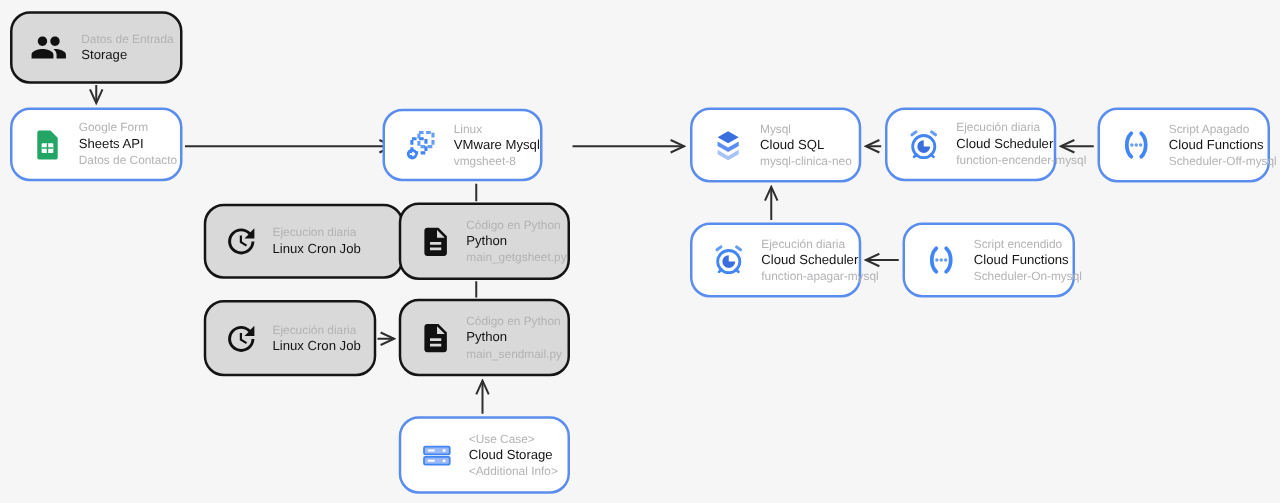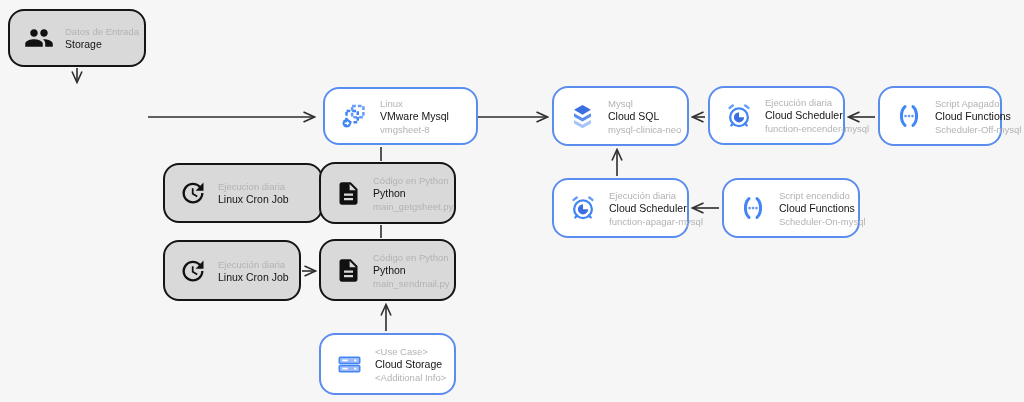--- a/index.html
+++ b/index.html
@@ -52,22 +52,37 @@
       <svg width="30" height="30" viewBox="0 0 24 24">
           <path fill="#111" d="M16 11c1.66 0 2.99-1.34 2.99-3S17.66 5 16 5c-1.66 0-3 1.34-3 3s1.34 3 3 3zm-8 0c1.66 0 2.99-1.34 2.99-3S9.66 5 8 5C6.34 5 5 6.34 5 8s1.34 3 3 3zm0 2c-2.33 0-7 1.17-7 3.5V19h14v-2.5c0-2.33-4.67-3.5-7-3.5zm8 0c-.29 0-.62.02-.97.05 1.16.84 1.97 1.97 1.97 3.45V19h6v-2.5c0-2.33-4.67-3.5-7-3.5z"></path>
         </svg>
     </span>
     <span class="labels">
       <span class="sub">Datos de Entrada</span>
       <span class="title">Storage</span>
     </span>
   </div>
 
-
-  <div class="node blue" style="left:323px;top:87px;width:155px;height:58px">
+  <div class="node blue" style="left:8px;top:86px;width:138px;height:59px">
+    <span class="icon">
+      <svg width="28" height="28" viewBox="0 0 24 24">
+        <path d="M6.5 2h7.5L19 7v13.5a1.5 1.5 0 0 1-1.5 1.5h-11A1.5 1.5 0 0 1 5 20.5v-17A1.5 1.5 0 0 1 6.5 2z" fill="#23a566"></path>
+        <rect x="8" y="10.8" width="8" height="6.6" rx="0.6" fill="#fff"></rect>
+        <line x1="8" y1="14.1" x2="16" y2="14.1" stroke="#23a566" stroke-width="1"></line>
+        <line x1="12" y1="10.8" x2="12" y2="17.4" stroke="#23a566" stroke-width="1"></line>
+      </svg>
+    </span>
+    <span class="labels">
+      <span class="sub">Google Form</span>
+      <span class="title">Sheets API</span>
+      <span class="sub">Datos de Contacto</span>
+    </span>
+  </div>
+
+  <div class="node blue" style="left:306px;top:87px;width:128px;height:58px">
     <span class="icon">
       <svg width="30" height="30" viewBox="0 0 24 24">
         <rect x="10.5" y="4" width="9" height="9" fill="none" stroke="#669df6" stroke-width="2" stroke-dasharray="3 1.6"></rect>
         <rect x="6" y="8" width="9" height="9" fill="none" stroke="#4285f4" stroke-width="2" stroke-dasharray="3 1.6"></rect>
         <circle cx="6.2" cy="17.8" r="3.4" fill="#4285f4"></circle>
         <path d="M4.6 17.8h3m-1.2 -1.2l1.2 1.2l-1.2 1.2" stroke="#fff" stroke-width="1.1" fill="none"></path>
       </svg>
     </span>
     <span class="labels">
       <span class="sub">Linux</span>
@@ -168,21 +183,21 @@
         <path d="M5.8 19.6 L7.4 18 M18.2 19.6 L16.6 18" stroke="#4285f4" stroke-width="1.8" stroke-linecap="round"></path>
       </svg>
     </span>
     <span class="labels">
       <span class="sub">Ejecución diaria</span>
       <span class="title">Cloud Scheduler</span>
       <span class="sub">function-encender-mysql</span>
     </span>
   </div>
 
-  <div class="node blue" style="left:878px;top:86px;width:124px;height:60px">
+  <div class="node blue" style="left:878px;top:86px;width:138px;height:60px">
     <span class="icon">
       <svg width="30" height="30" viewBox="0 0 24 24">
         <path d="M8.8 4.5 C5 8 5 16 8.8 19.5" stroke="#4285f4" stroke-width="2.4" fill="none" stroke-linecap="round"></path>
         <path d="M15.2 4.5 C19 8 19 16 15.2 19.5" stroke="#4285f4" stroke-width="2.4" fill="none" stroke-linecap="round"></path>
         <circle cx="9.2" cy="12" r="1.1" fill="#669df6"></circle>
           <circle cx="12" cy="12" r="1.1" fill="#669df6"></circle>
           <circle cx="14.8" cy="12" r="1.1" fill="#669df6"></circle>
       </svg>
     </span>
     <span class="labels">

